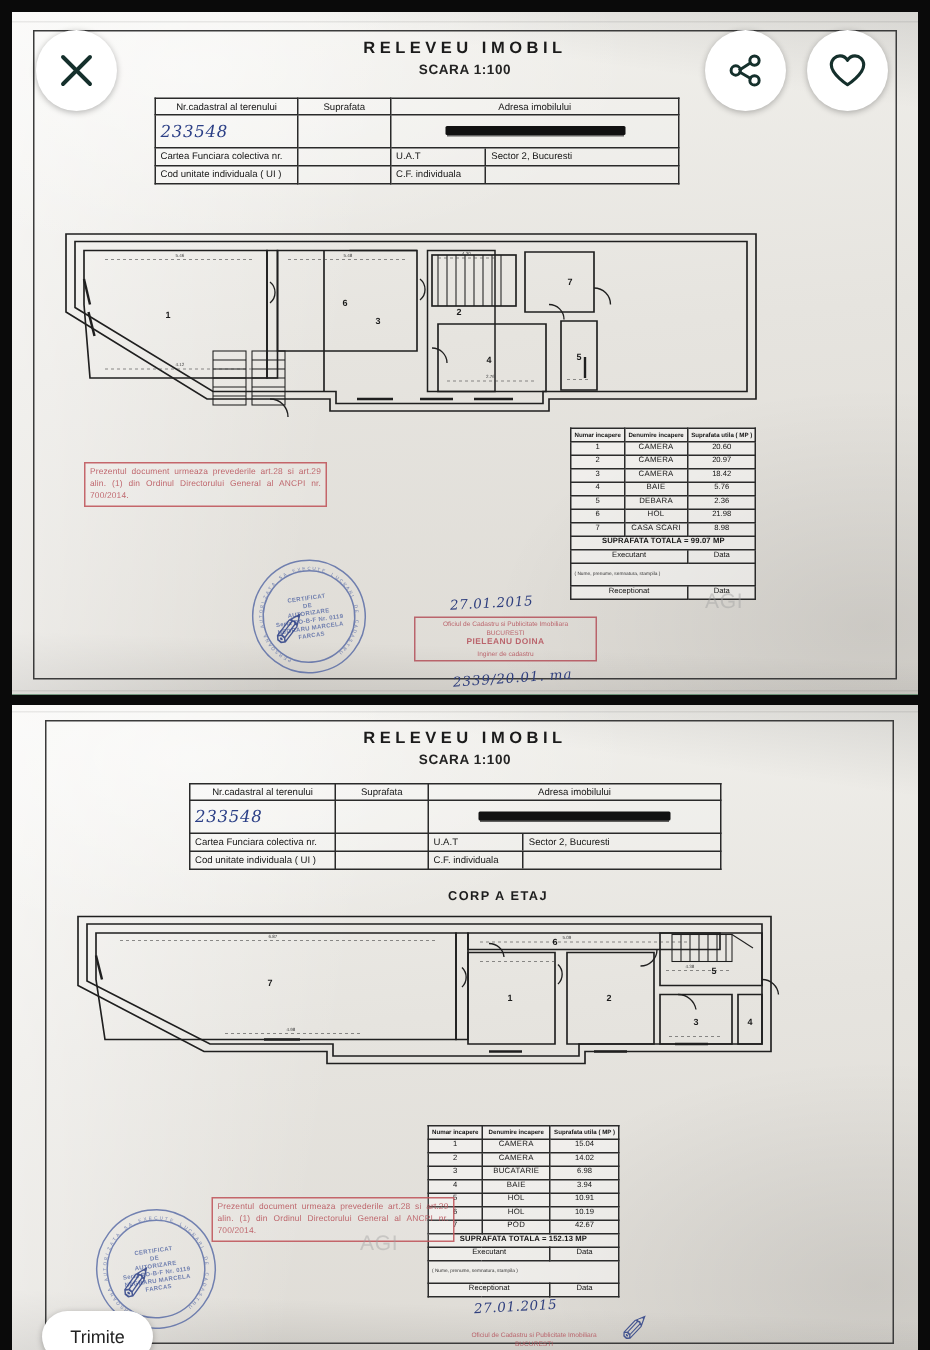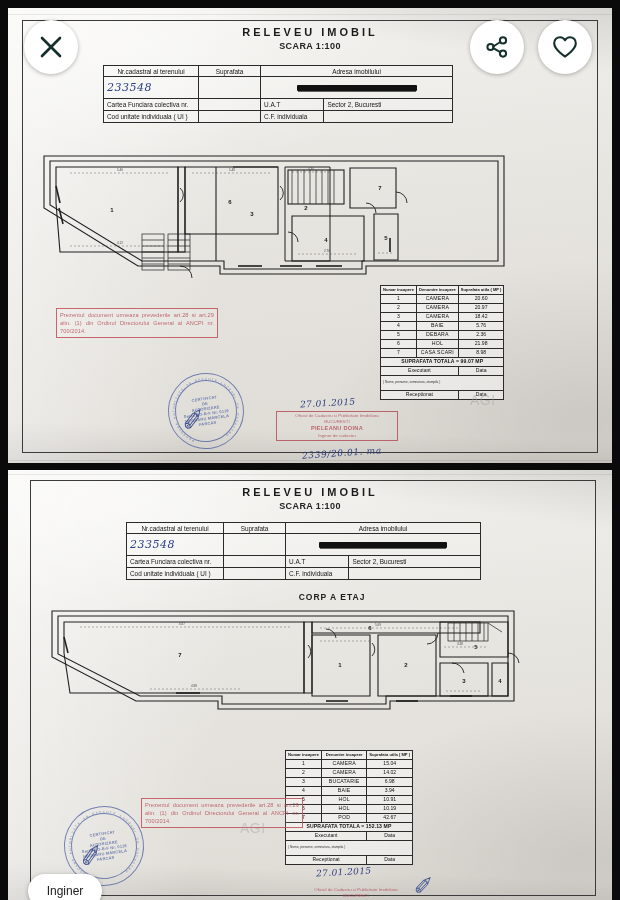--- a/index.html
+++ b/index.html
@@ -854,16 +854,16 @@
     </svg>
   </div>
 
   <div class="fab" id="btn-fav">
     <svg width="28" height="26" viewBox="0 0 28 26">
       <path d="M14 22.5 C14 22.5 3.2 15.6 3.2 9.2 C3.2 5.6 6.0 3.2 9.0 3.2 C11.3 3.2 13.1 4.6 14 6.2 C14.9 4.6 16.7 3.2 19.0 3.2 C22.0 3.2 24.8 5.6 24.8 9.2 C24.8 15.6 14 22.5 14 22.5 Z" fill="none" stroke="#15302c" stroke-width="2.1" stroke-linejoin="round"></path>
     </svg>
   </div>
 
   <div id="btn-bottom">
-    <span>Inginer</span>
+    <span>Trimite</span>
   </div>
 
 </div>
 
 </body></html>

